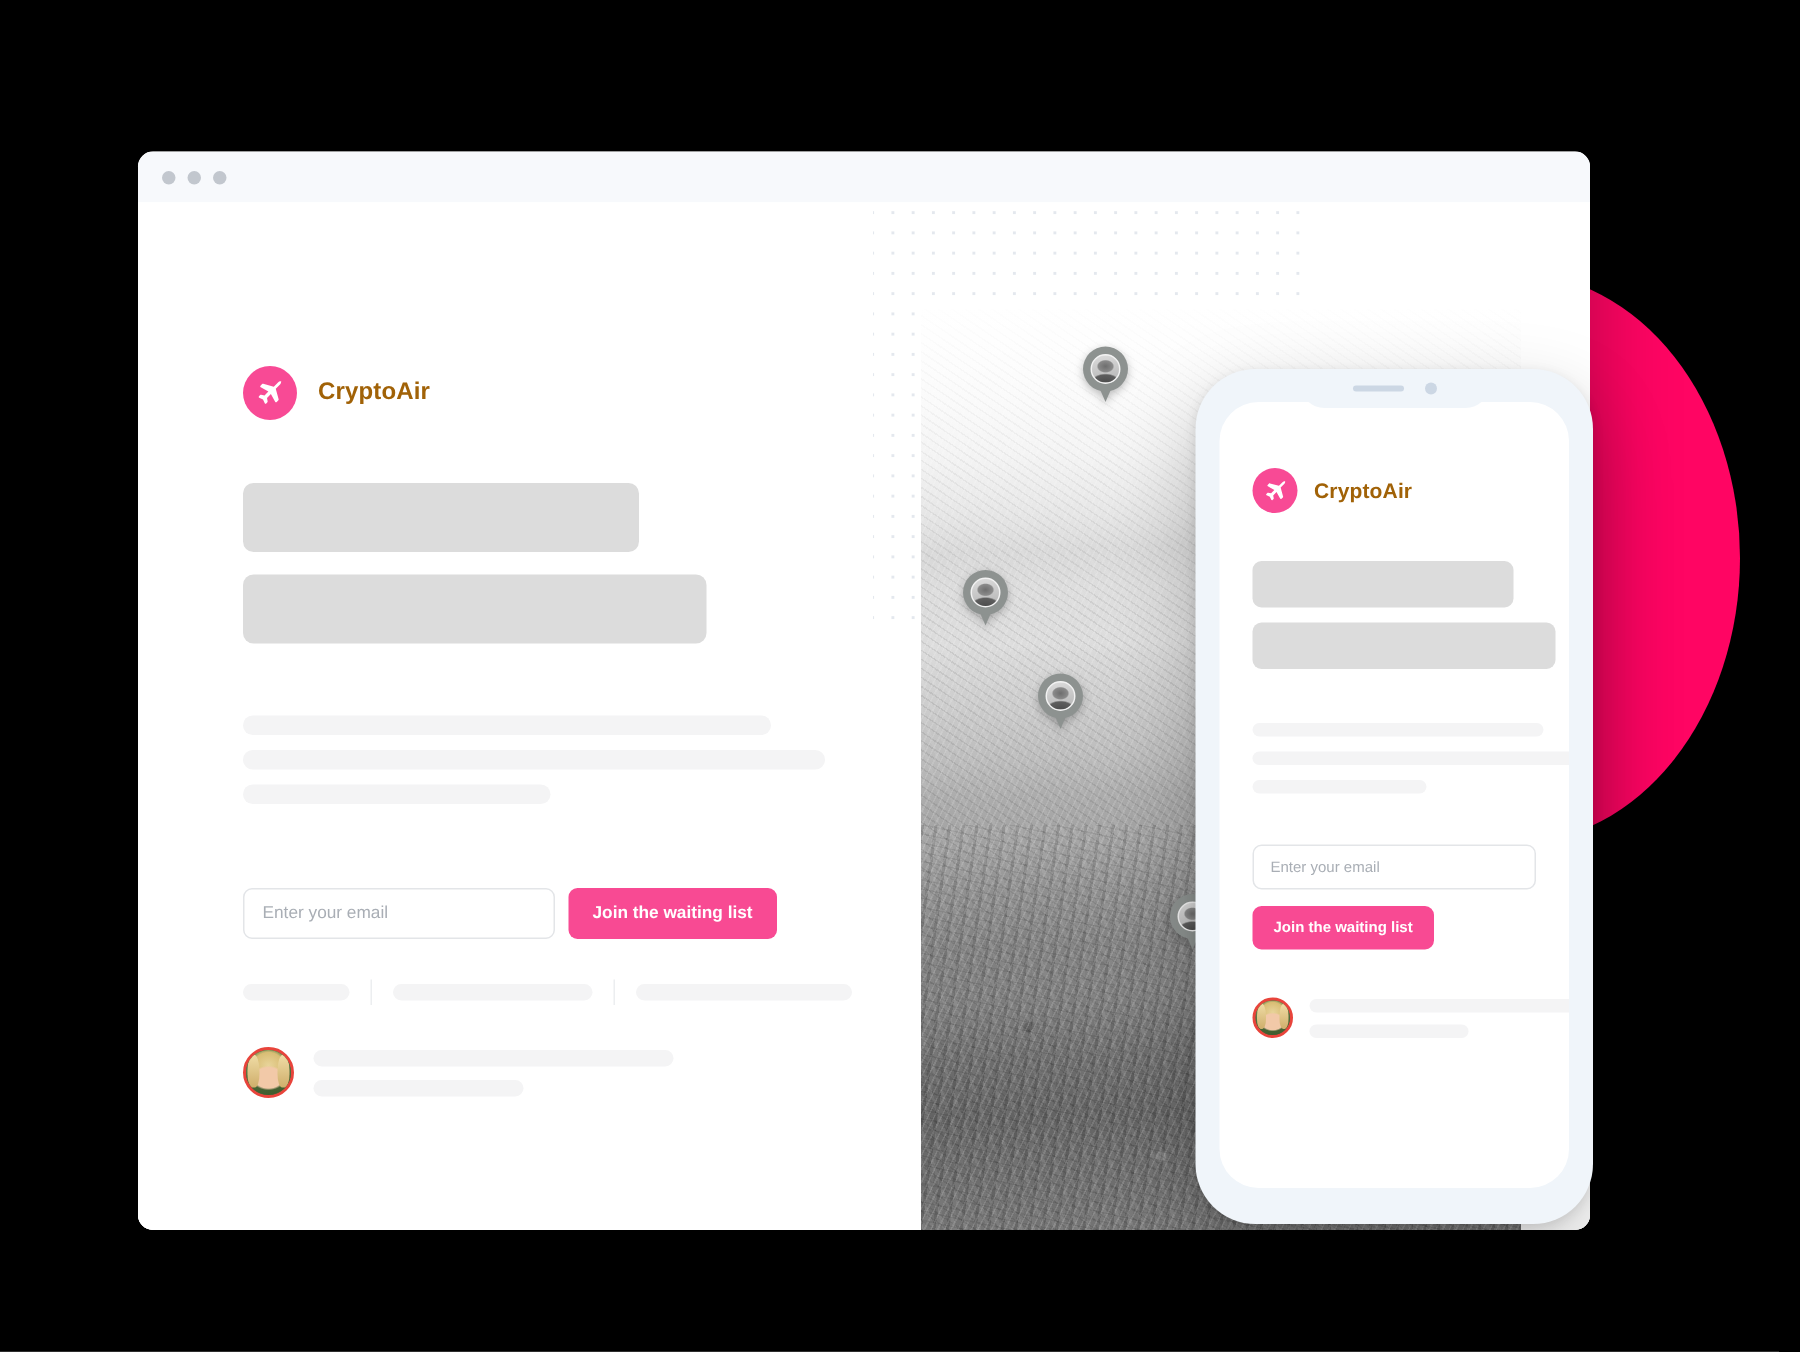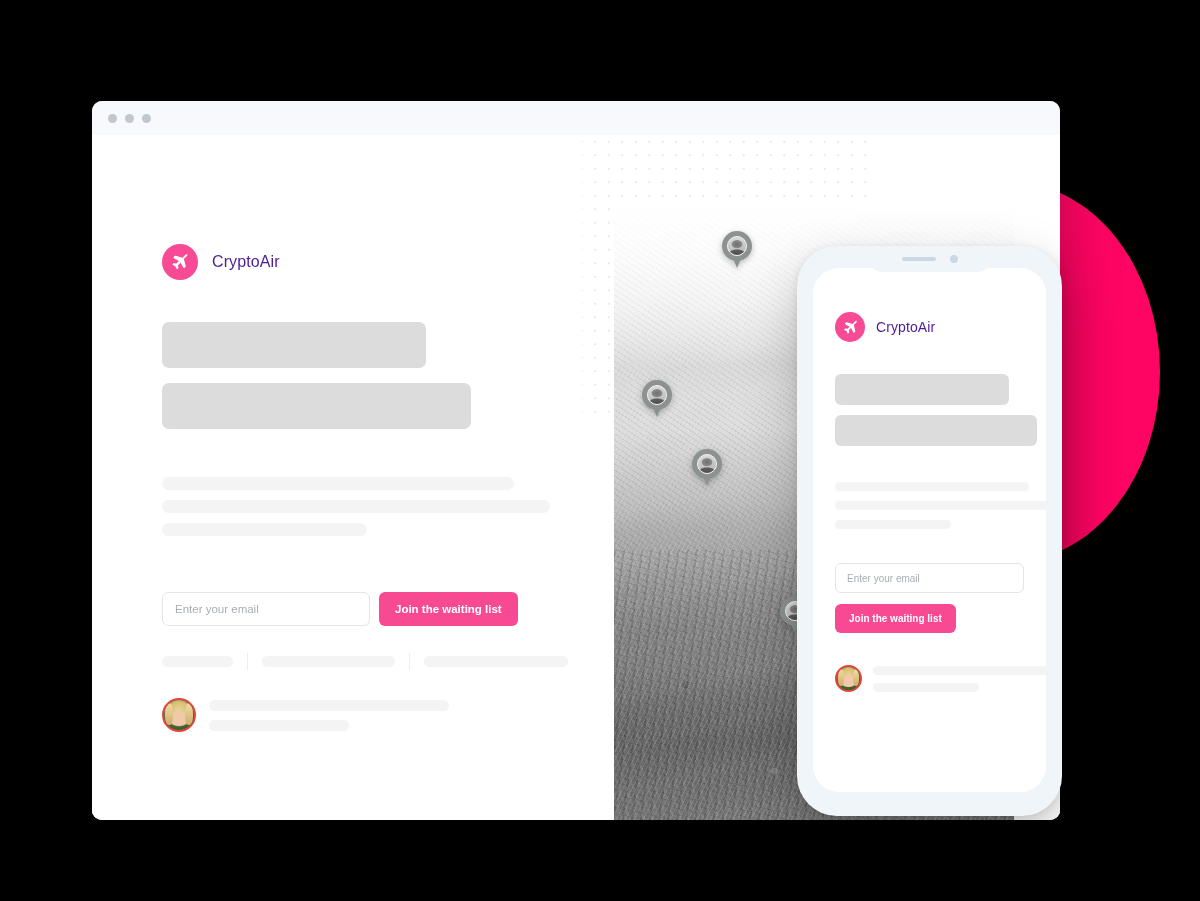--- a/index.html
+++ b/index.html
@@ -83,22 +83,22 @@
   .logo-badge {
     width: 36px; height: 36px;
     border-radius: 50%;
     background: #f84a95;
     display: flex; align-items: center; justify-content: center;
     flex: none;
   }
   .logo-badge svg { width: 20px; height: 20px; display:block; }
   .brand-name {
     font-size: 16px;
-    font-weight: normal;
-    color: #4c1d95;
+    font-weight: bold;
+    color: #a16207;
     letter-spacing: 0.1px;
   }
   .sk-head { background: #dcdcdc; height: 46px; border-radius: 7px; }
   .sk-line { background: #f4f4f5; height: 13px; border-radius: 7px; }
 
   .heads { margin-bottom: 48px; }
   .heads .sk-head + .sk-head { margin-top: 15px; }
 
   .paras .sk-line + .sk-line { margin-top: 10px; }
 

